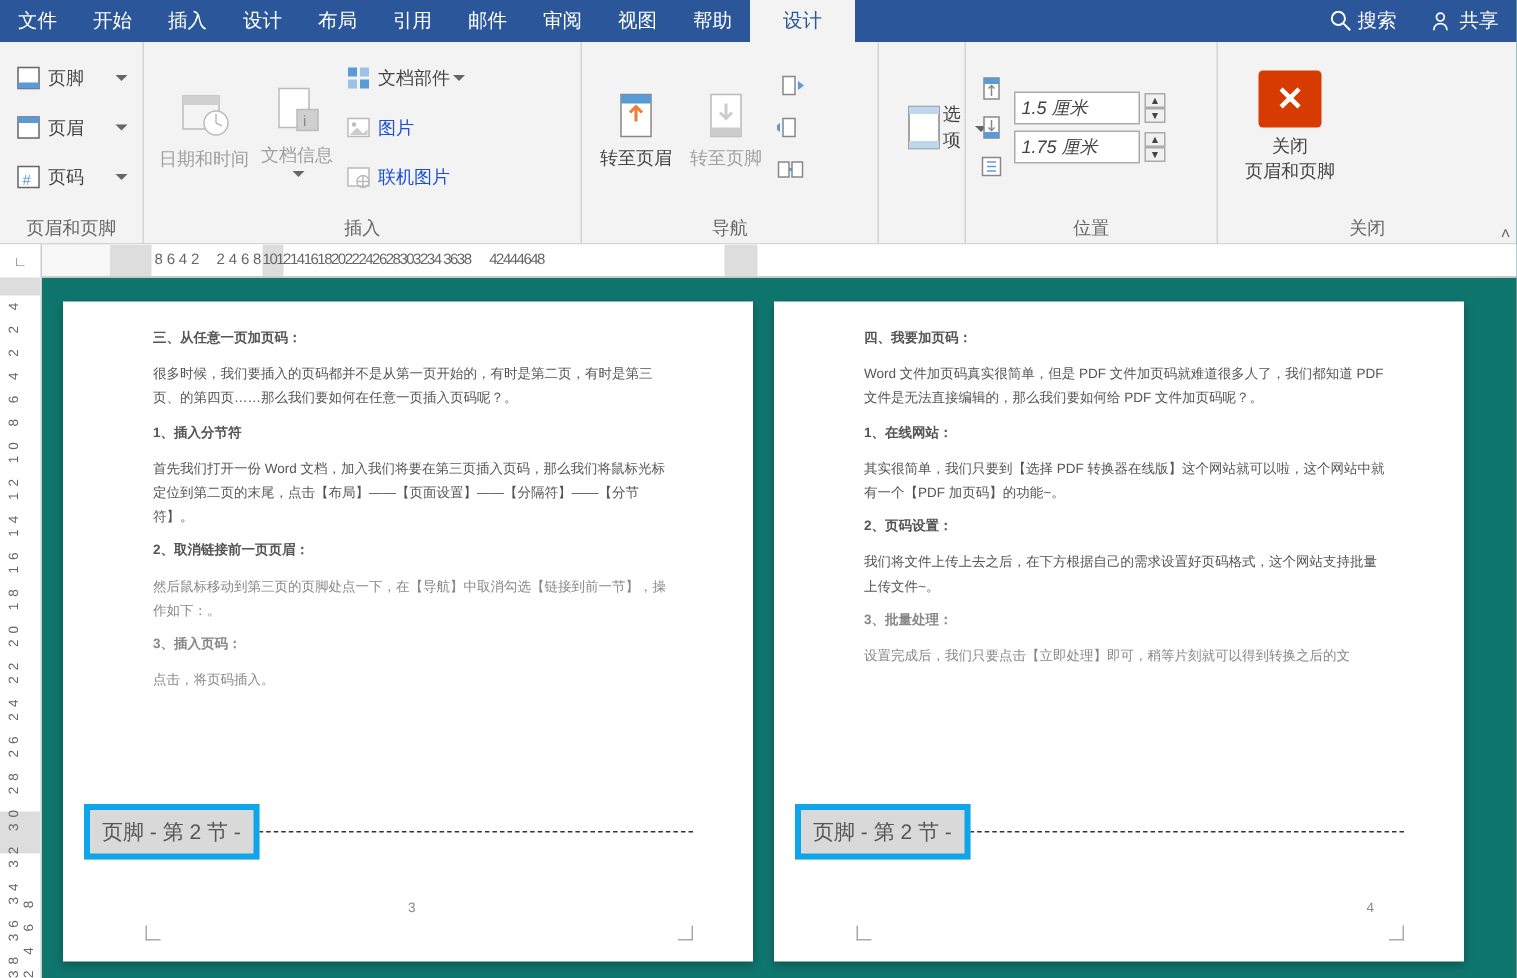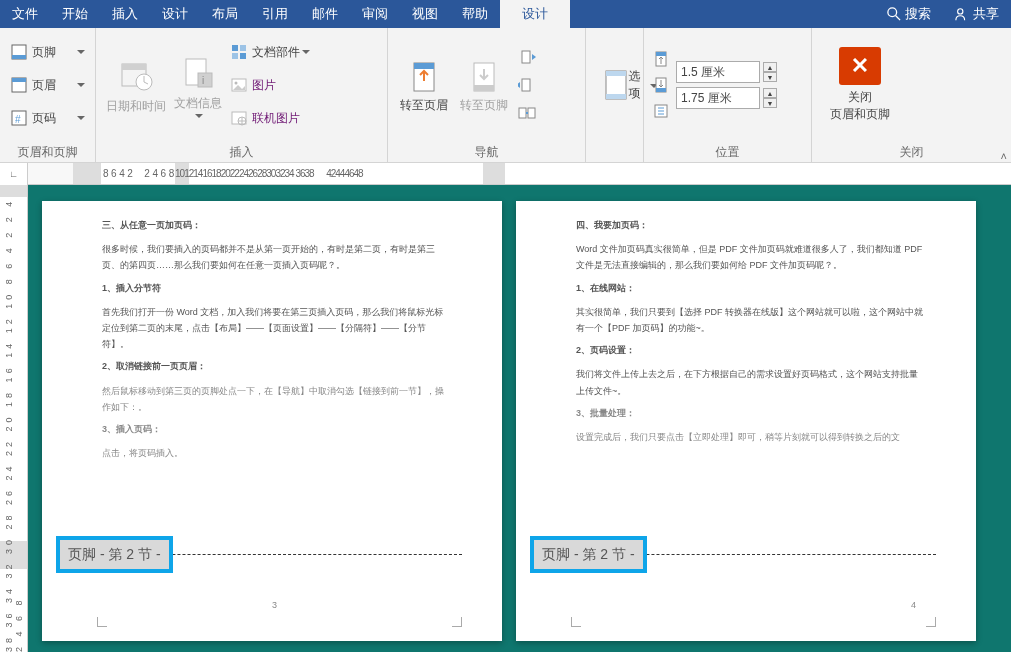--- a/index.html
+++ b/index.html
@@ -25,37 +25,37 @@
 .g1-item span.txt { margin-left: 4px; flex: 1; }
 .ico-box { width: 18px; height: 18px; display: inline-flex; align-items: center; justify-content: center; }
 .chev { width: 0; height: 0; border-left: 4px solid transparent; border-right: 4px solid transparent; border-top: 4px solid #666; margin-left: 2px; }
 
 
 .g2-col { display: flex; flex-direction: column; align-items: center; justify-content: center; height: 100%; color: #a0a0a0; padding: 0 4px; }
 .g2-big { width: 40px; height: 40px; }
 .g2-lbl { font-size: 12px; margin-top: 2px; }
 .g2-stack { display: flex; flex-direction: column; width: 110px; }
 .g2-row { display: flex; align-items: center; height: 33px; padding: 0 4px; cursor: pointer; text-align: right; }
-.g2-row.dis { color: #701a75; }
+.g2-row.dis { color: #1d4ed8; }
 .g2-row span.txt { margin-left: 4px; }
 
 
 .nav-col { display: flex; flex-direction: column; align-items: center; padding: 0 6px; }
 .nav-big { width: 40px; height: 40px; }
 .nav-col.dis { color: #a0a0a0; }
 .nav-icons { display: flex; flex-direction: column; gap: 10px; padding: 4px; }
 
 
 .opt-col { display: flex; flex-direction: row; align-items: center; padding: 4px; }
 
 
 .pos-body { display: flex; }
 .pos-inputs { display: flex; flex-direction: column; gap: 2px; padding: 4px; }
 .pos-row { display: flex; align-items: center; height: 24px; }
-.pos-input { width: 84px; height: 22px; border: 1px solid #ababab; background: #fff; font-size: 12px; padding: 0 4px; display: flex; align-items: center; justify-content: space-between; }
+.pos-input { width: 84px; height: 22px; border: 1px solid #ababab; background: #fff; font-size: 12px; padding: 0 4px; display: flex; align-items: center; justify-content: space-between; font-style: italic; }
 .pos-spin { display: flex; flex-direction: column; margin-left: 3px; }
 .spinbtn { width: 14px; height: 10px; border: 1px solid #ababab; background: #f0f0f0; font-size: 7px; display: flex; align-items: center; justify-content: center; cursor: pointer; }
 .pos-icons { display: flex; flex-direction: column; gap: 8px; padding: 4px 2px; }
 
 
 .close-col { display: flex; flex-direction: column; align-items: center; padding: 6px 12px; }
 .close-x { width: 42px; height: 38px; background: #d83b01; border-radius: 3px; color: #fff; display: flex; align-items: center; justify-content: center; font-size: 22px; font-weight: bold; margin-bottom: 4px; }
 
 
 .ruler-area { display: flex; height: 22px; background: #f8f8f8; font-size: 10px; color: #666; border-bottom: 1px solid #ccc; position: relative; }

